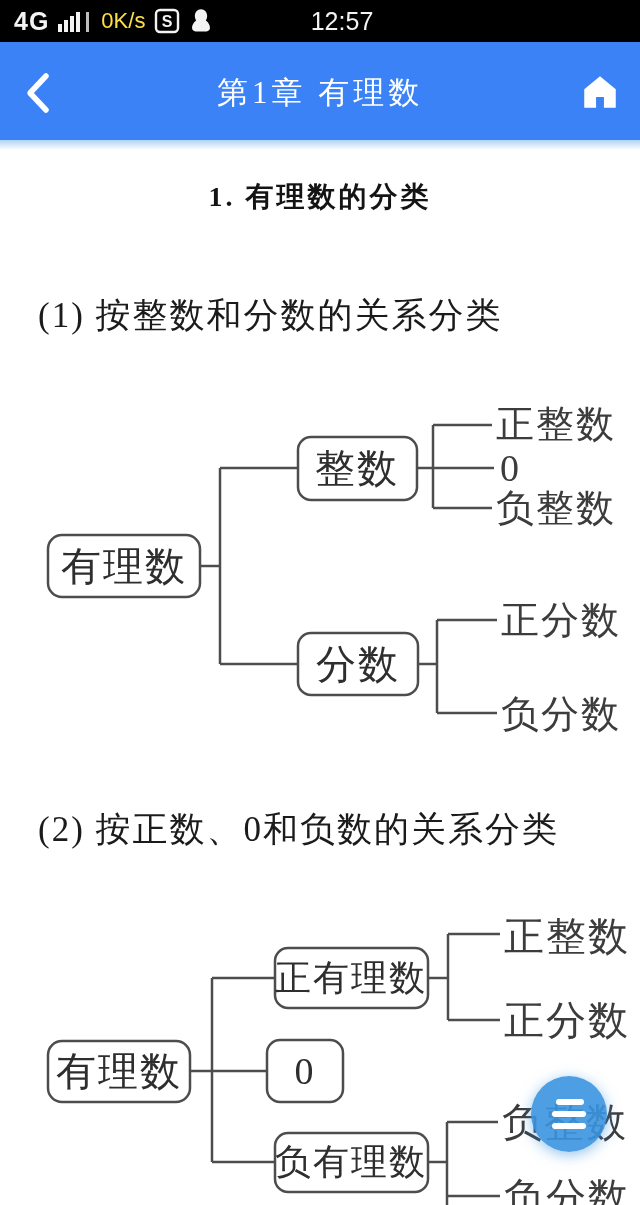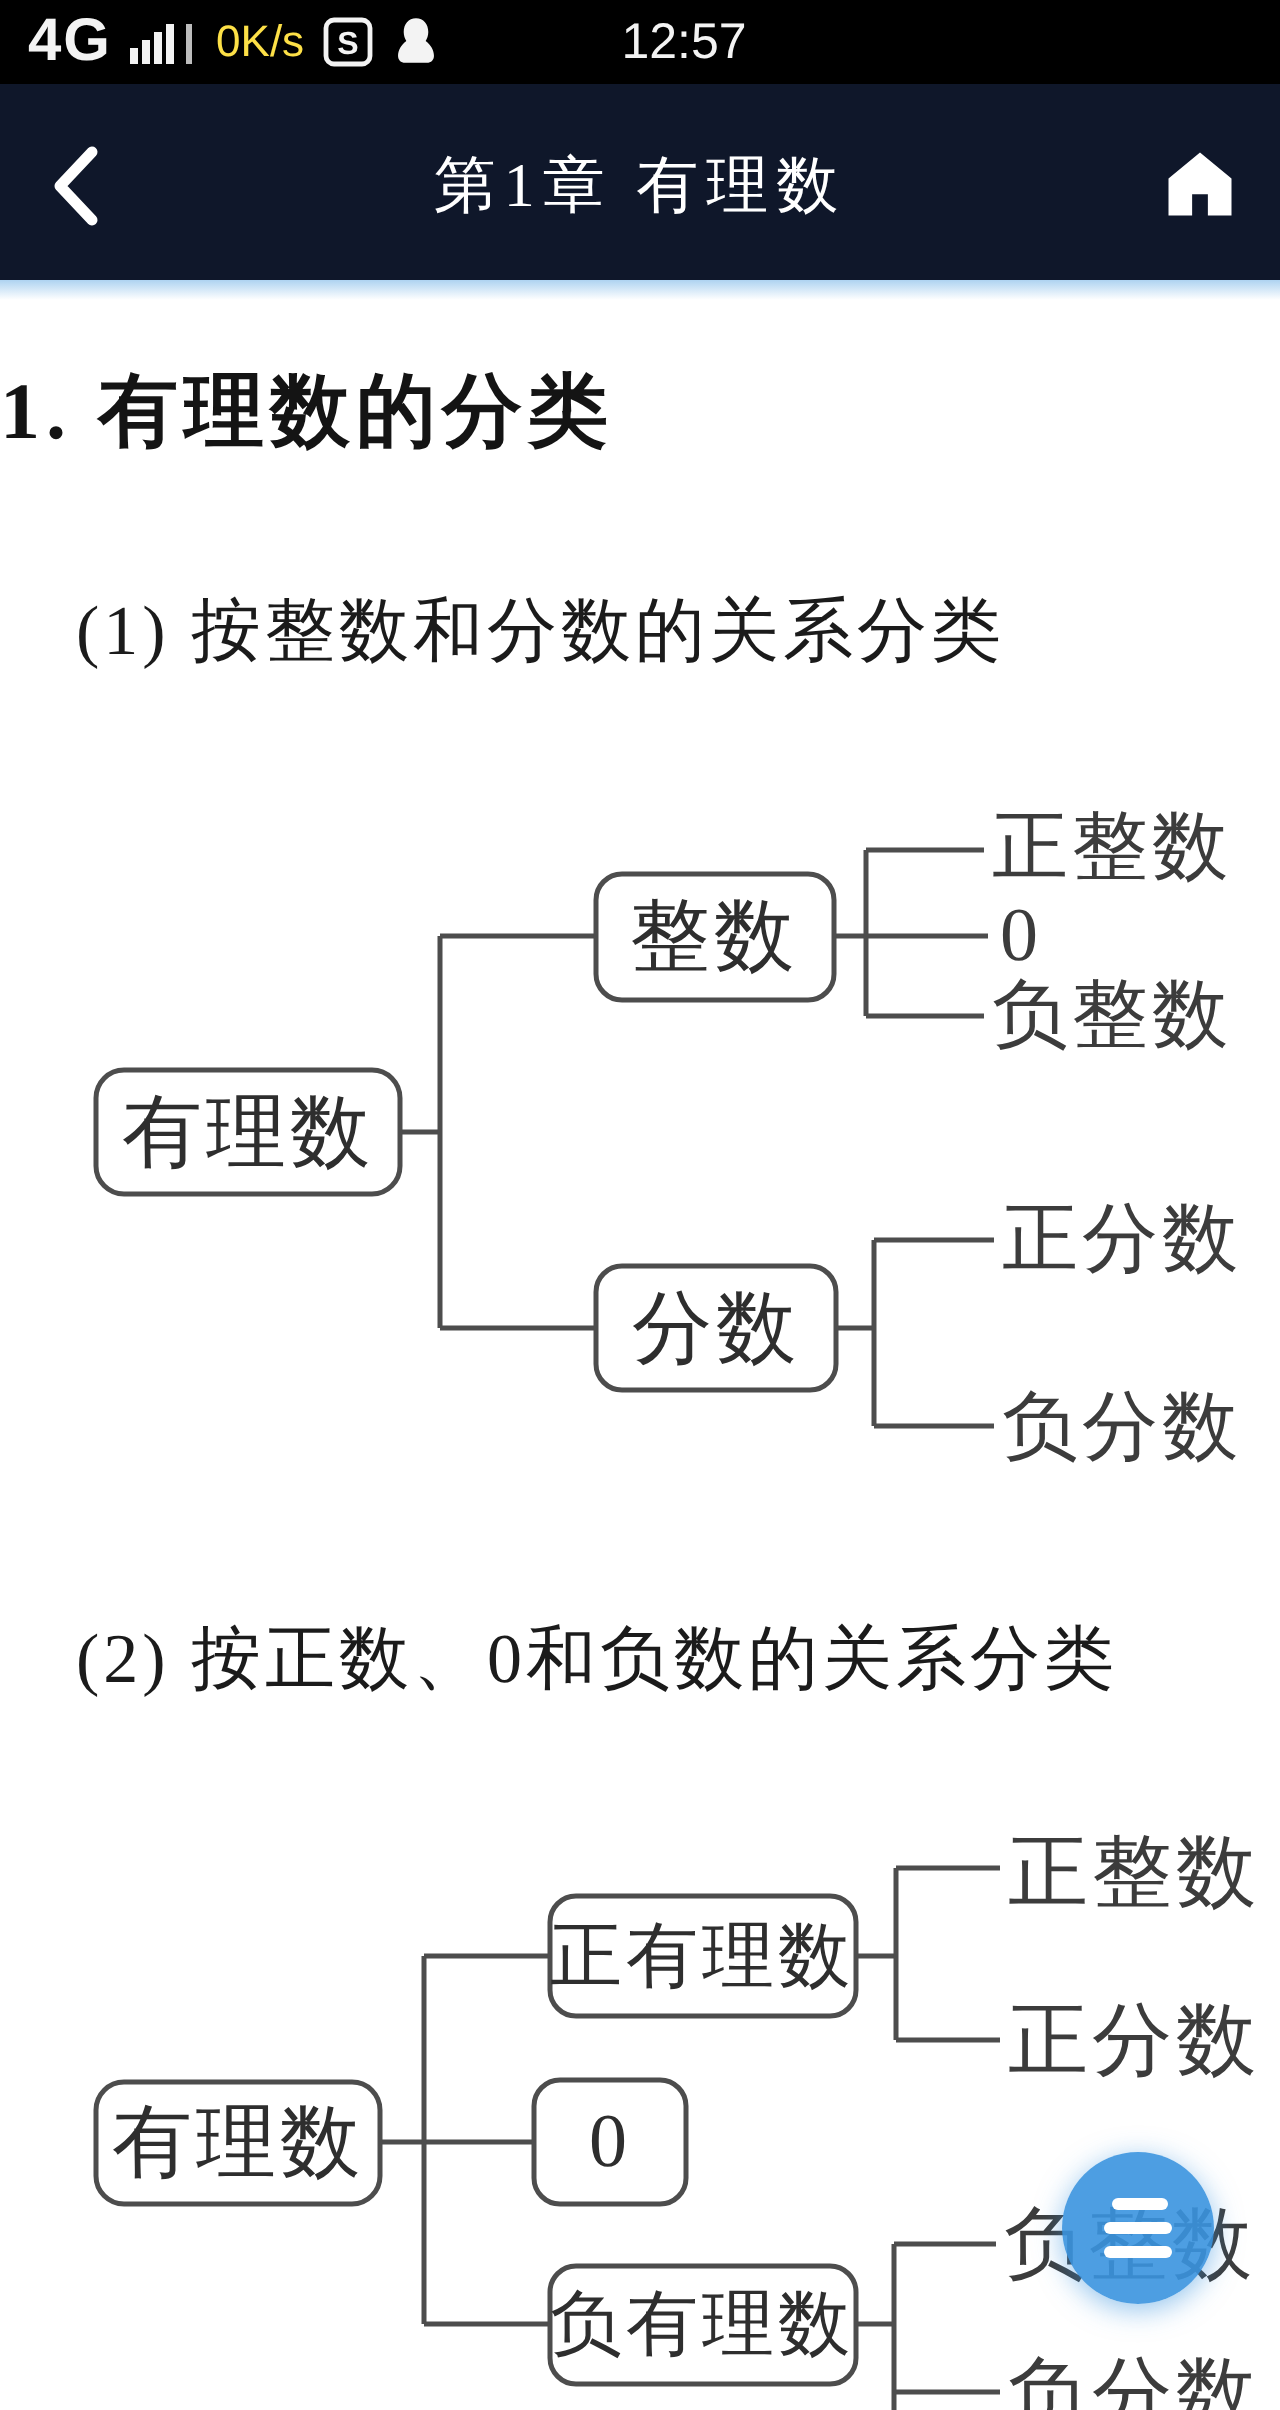--- a/index.html
+++ b/index.html
@@ -4,37 +4,37 @@
 <style>
   html,body{margin:0;padding:0;background:#888;}
   .screen{position:relative;width:640px;height:1205px;background:#ffffff;overflow:hidden;
           font-family:"Liberation Sans",sans-serif;margin:0 auto;}
 
   
   .statusbar{position:absolute;left:0;top:0;width:640px;height:42px;background:#000;
              display:flex;align-items:center;justify-content:space-between;
              padding:0 14px;box-sizing:border-box;color:#f3f3f3;}
   .sb-left,.sb-right{display:flex;align-items:center;gap:9px;}
-  .sb-net{font-size:30px;font-weight:bold;letter-spacing:1px;}
+  .sb-net{font-size:25px;font-weight:bold;letter-spacing:1px;}
   .sb-speed{font-size:22px;color:#fde047;}
   .sb-time{position:absolute;left:0;right:0;text-align:center;font-size:25px;color:#f3f3f3;padding-left:44px;}
   .sb-batt-pct{font-size:23px;}
 
   
-  .header{position:absolute;left:0;top:42px;width:640px;height:98px;background:#0f172a;}
+  .header{position:absolute;left:0;top:42px;width:640px;height:98px;background:#3b82f6;}
   .header-divider{position:absolute;left:0;top:140px;width:640px;height:10px;
                   background:linear-gradient(#aed3f1,#ffffff);}
   .back-btn{position:absolute;left:20px;top:29px;width:40px;height:44px;cursor:pointer;}
   .home-btn{position:absolute;right:22px;top:32px;width:36px;height:36px;cursor:pointer;}
   .header-title{position:absolute;left:0;right:0;top:30px;text-align:center;color:#ffffff;
                 font-size:31px;letter-spacing:4px;font-family:"Liberation Serif",serif;}
 
   
-  .page-title{position:absolute;left:0;top:178px;width:640px;text-align:left;
-              font-size:40px;font-weight:bold;color:#141414;letter-spacing:3px;
+  .page-title{position:absolute;left:0;top:178px;width:640px;text-align:center;
+              font-size:28px;font-weight:bold;color:#141414;letter-spacing:3px;
               font-family:"Liberation Serif",serif;}
   .section-label{position:absolute;left:38px;font-size:35px;color:#1b1b1b;letter-spacing:2px;
                  font-family:Liberation Serif, serif;}
   .section-1{top:292px;}
   .section-2{top:806px;}
   .diagram{position:absolute;left:0;}
   .diagram svg{display:block;overflow:hidden;}
   .tree-line{stroke:#4d4d4d;stroke-width:2.5;fill:none;}
   .tree-box{fill:#ffffff;stroke:#4d4d4d;stroke-width:2.5;}
   .box-label{fill:#2e2e2e;font-family:"Liberation Serif",serif;letter-spacing:2px;}

